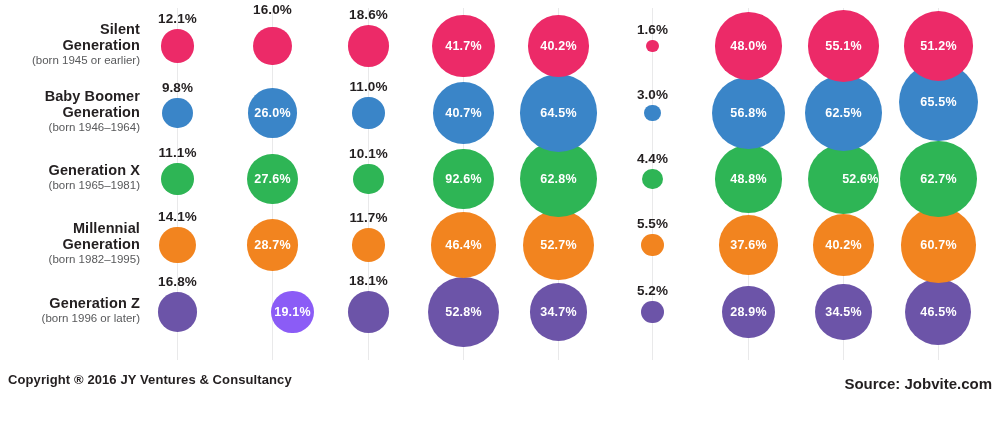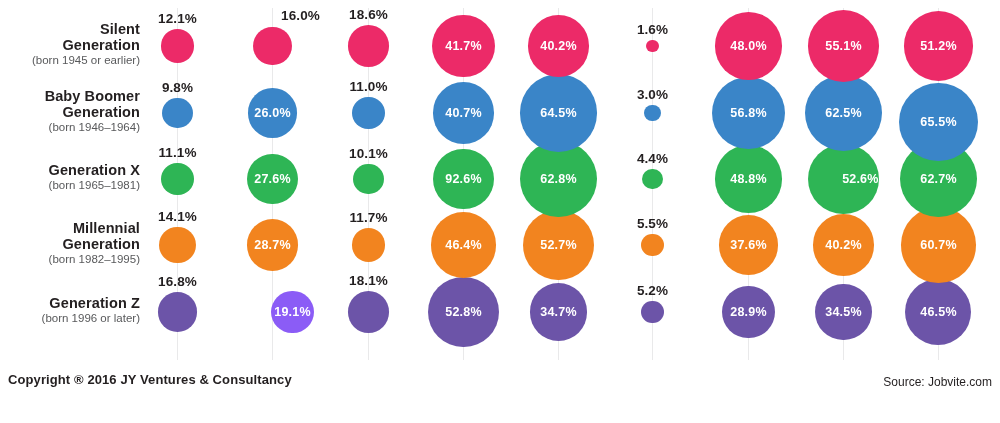--- a/index.html
+++ b/index.html
@@ -80,22 +80,22 @@
     top: 372px;
     font-size: 13px;
     font-weight: bold;
     color: #231f20;
     letter-spacing: 0.1px;
   }
   .footer-source {
     position: absolute;
     right: 8px;
     top: 375px;
-    font-size: 12px;
-    font-weight: normal;
+    font-size: 15px;
+    font-weight: bold;
     color: #231f20;
   }
 </style>
 </head>
 <body>
 
 <div id="chart-root">
   <div id="guides">
       <div class="guide-line" style="left: 177px;"></div>
       <div class="guide-line" style="left: 272px;"></div>
@@ -149,21 +149,21 @@
       <div class="bubble" title="Millennial Generation — 28.7%" style="width: 51.8581px; height: 51.8581px; left: 246.571px; top: 219.071px; background: rgb(242, 132, 31); z-index: 12;">
         <span class="bubble-inner-label">28.7%</span>
       </div>
       <div class="bubble" title="Generation X — 27.6%" style="width: 50.8546px; height: 50.8546px; left: 247.073px; top: 153.573px; background: rgb(46, 181, 85); z-index: 13;">
         <span class="bubble-inner-label">27.6%</span>
       </div>
       <div class="bubble" title="Baby Boomer Generation — 26.0%" style="width: 49.3585px; height: 49.3585px; left: 247.821px; top: 88.3207px; background: rgb(58, 133, 200); z-index: 14;">
         <span class="bubble-inner-label">26.0%</span>
       </div>
       <div class="bubble" title="Silent Generation — 16.0%" style="width: 38.72px; height: 38.72px; left: 253.14px; top: 26.64px; background: rgb(236, 42, 104); z-index: 15;"></div>
-      <div class="bubble-outer-label" style="left: 272.5px; top: 23px; z-index: 40; margin-left: 28px;">16.0%</div>
+      <div class="bubble-outer-label" style="left: 272.5px; top: 17px; z-index: 40;">16.0%</div>
       <div class="bubble" title="Generation Z — 18.1%" style="width: 41.1827px; height: 41.1827px; left: 347.909px; top: 291.409px; background: rgb(108, 84, 168); z-index: 11;"></div>
       <div class="bubble-outer-label" style="left: 368.5px; top: 288.409px; z-index: 40;">18.1%</div>
       <div class="bubble" title="Millennial Generation — 11.7%" style="width: 33.1107px; height: 33.1107px; left: 351.945px; top: 228.445px; background: rgb(242, 132, 31); z-index: 12;"></div>
       <div class="bubble-outer-label" style="left: 368.5px; top: 225.445px; z-index: 40;">11.7%</div>
       <div class="bubble" title="Generation X — 10.1%" style="width: 30.7635px; height: 30.7635px; left: 353.118px; top: 163.618px; background: rgb(46, 181, 85); z-index: 13;"></div>
       <div class="bubble-outer-label" style="left: 368.5px; top: 160.618px; z-index: 40;">10.1%</div>
       <div class="bubble" title="Baby Boomer Generation — 11.0%" style="width: 32.1049px; height: 32.1049px; left: 352.448px; top: 96.9475px; background: rgb(58, 133, 200); z-index: 14;"></div>
       <div class="bubble-outer-label" style="left: 368.5px; top: 93.9475px; z-index: 40;">11.0%</div>
       <div class="bubble" title="Silent Generation — 18.6%" style="width: 41.7476px; height: 41.7476px; left: 347.626px; top: 25.1262px; background: rgb(236, 42, 104); z-index: 15;"></div>
       <div class="bubble-outer-label" style="left: 368.5px; top: 22.1262px; z-index: 40;">18.6%</div>
@@ -239,21 +239,21 @@
       </div>
       <div class="bubble" title="Generation Z — 46.5%" style="width: 66.0088px; height: 66.0088px; left: 905.496px; top: 278.996px; background: rgb(108, 84, 168); z-index: 11;">
         <span class="bubble-inner-label">46.5%</span>
       </div>
       <div class="bubble" title="Millennial Generation — 60.7%" style="width: 75.4171px; height: 75.4171px; left: 900.791px; top: 207.291px; background: rgb(242, 132, 31); z-index: 12;">
         <span class="bubble-inner-label">60.7%</span>
       </div>
       <div class="bubble" title="Generation X — 62.7%" style="width: 76.6495px; height: 76.6495px; left: 900.175px; top: 140.675px; background: rgb(46, 181, 85); z-index: 13;">
         <span class="bubble-inner-label">62.7%</span>
       </div>
-      <div class="bubble" title="Baby Boomer Generation — 65.5%" style="width: 78.3422px; height: 78.3422px; left: 899.329px; top: 83px; background: rgb(58, 133, 200); z-index: 14;">
+      <div class="bubble" title="Baby Boomer Generation — 65.5%" style="width: 78.3422px; height: 78.3422px; left: 899.329px; top: 63px; background: rgb(58, 133, 200); z-index: 14;">
         <span class="bubble-inner-label">65.5%</span>
       </div>
       <div class="bubble" title="Silent Generation — 51.2%" style="width: 69.2644px; height: 69.2644px; left: 903.868px; top: 11.3678px; background: rgb(236, 42, 104); z-index: 15;">
         <span class="bubble-inner-label">51.2%</span>
       </div>
     </div>
 
   <div class="footer-copyright">Copyright ® 2016 JY Ventures &amp; Consultancy</div>
 
   <div class="footer-source">Source: Jobvite.com</div>

